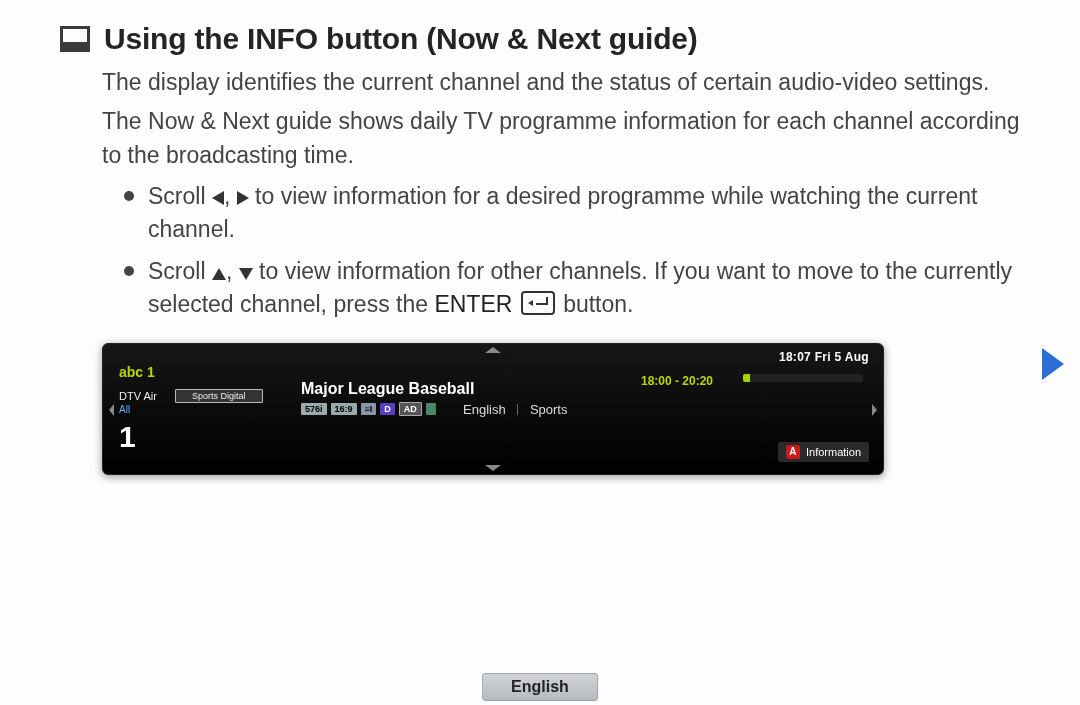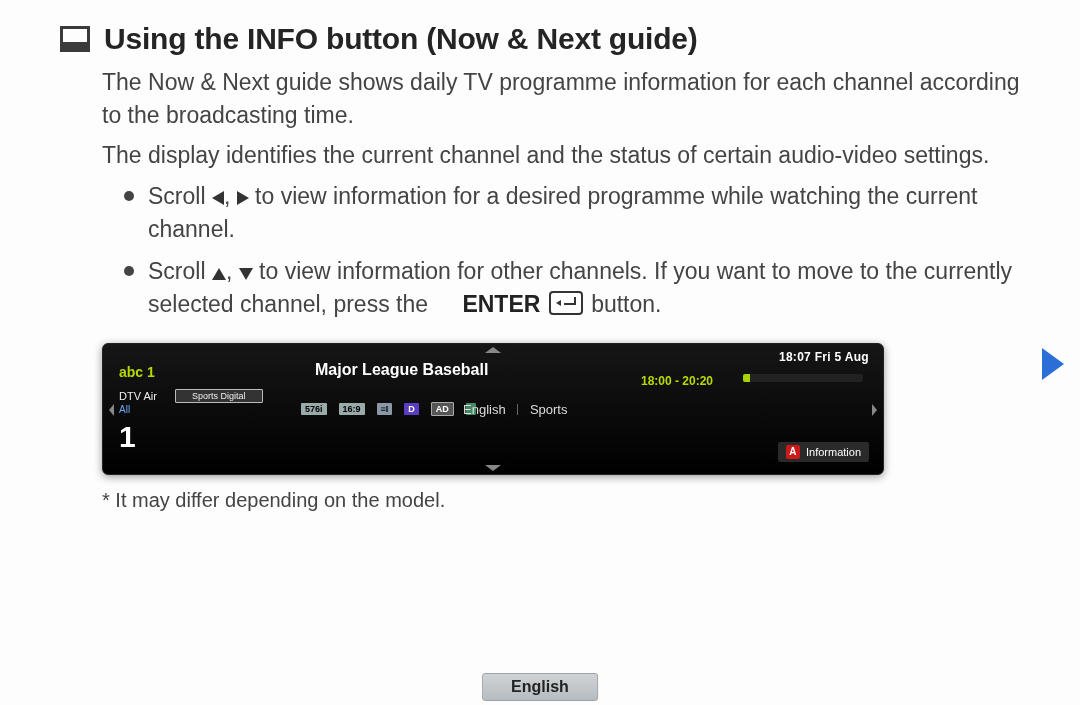--- a/index.html
+++ b/index.html
@@ -87,21 +87,21 @@
   }
   .enter-icon::after {
     content: "";
     position: absolute;
     left: 5px; top: 7px;
     width: 0; height: 0;
     border-top: 3px solid transparent;
     border-bottom: 3px solid transparent;
     border-right: 5px solid #333;
   }
-  strong.enter { font-weight: 700; color: #222; margin-left: 28px; }
+  strong.enter { font-weight: 400; color: #222; }
 
   
   .info-wrap {
     margin: 22px 0 0 42px;
   }
   .info-banner {
     position: relative;
     width: 780px;
     height: 130px;
     background: linear-gradient(#161616, #000);
@@ -140,38 +140,38 @@
     position: absolute; top: 45px;
     font-size: 9px; padding: 1px 16px;
     border: 1px solid #bbb; color: #eee; border-radius: 1px;
   }
   .sig-badge { left: 16px; border: none; padding-left: 0; font-size: 11px;}
   .dolby-badge { left: 72px; background:#333; }
   .all { position:absolute; left:16px; top:60px; color:#6aa8ff; font-size:10px; }
   .ch-num { position:absolute; left:16px; top:76px; font-size:30px; font-weight:700; }
 
   .prog-title {
-    position: absolute; left: 198px; top: 17px;
-    font-size: 16px; font-weight: 700; margin-left: 14px;
+    position: absolute; left: 198px; top: 36px;
+    font-size: 16px; font-weight: 700;
   }
   .prog-time {
     position: absolute; left: 538px; top: 30px;
     font-size: 12px; color: #b5d900; font-weight: 700;
   }
   .prog-bar {
     position: absolute; left: 640px; top: 30px; width: 120px; height: 8px;
     background: #222; border-radius: 2px; overflow: hidden;
   }
   .prog-bar::before {
     content:""; position:absolute; left:0; top:0; bottom:0; width:6%;
     background:#a7d400;
   }
 
   .badges {
-    position:absolute; left:198px; top:58px; display:flex; gap:12px; align-items:center;
+    position:absolute; left:198px; top:58px; display:flex; gap:4px; align-items:center;
     font-size:9px;
   }
   .pill { background:#9aa; color:#000; padding:1px 4px; border-radius:1px; font-weight:700;}
   .pill.teletext { background:#8898a8; }
   .pill.d { background:#5a3dc0; color:#fff;}
   .pill.ad { background:#555; color:#fff; border:1px solid #aaa;}
   .pill.hoh { background:#486; }
   .lang-genre { position:absolute; left:360px; top:58px; font-size:13px; color:#ddd;}
   .lang-genre .sep { display:inline-block; width:1px; height:11px; background:#666; margin:0 8px; vertical-align:-1px;}
 
@@ -218,22 +218,22 @@
 </head>
 <body>
 
 <div class="page">
   <div class="title-row">
     <span class="section-icon"></span>
     <h1 class="title">Using the INFO button (Now &amp; Next guide)</h1>
   </div>
 
   <div class="body">
+    <p>The display identifies the current channel and the status of certain audio-video settings.</p>
     <p>The Now &amp; Next guide shows daily TV programme information for each channel according to the broadcasting time.</p>
-    <p>The display identifies the current channel and the status of certain audio-video settings.</p>
 
     <ul class="bullets">
       <li>
         <span>Scroll </span>
         <span class="tri tri-l"></span>,
         <span class="tri tri-r"></span>
         <span> to view information for a desired programme while watching the current channel.</span>
       </li>
       <li>
         <span>Scroll </span>
@@ -280,18 +280,17 @@
       </div>
 
 
       <div class="info-pill">
         <span class="btn-a">A</span>
         <span>Information</span>
       </div>
     </div>
   </div>
 
-  <div class="footnote">* It may differ depending on the model.</div>
 
   <div class="nav-right"></div>
 
   <div class="lang-tab">English</div>
 </div>
 
 </body></html>

